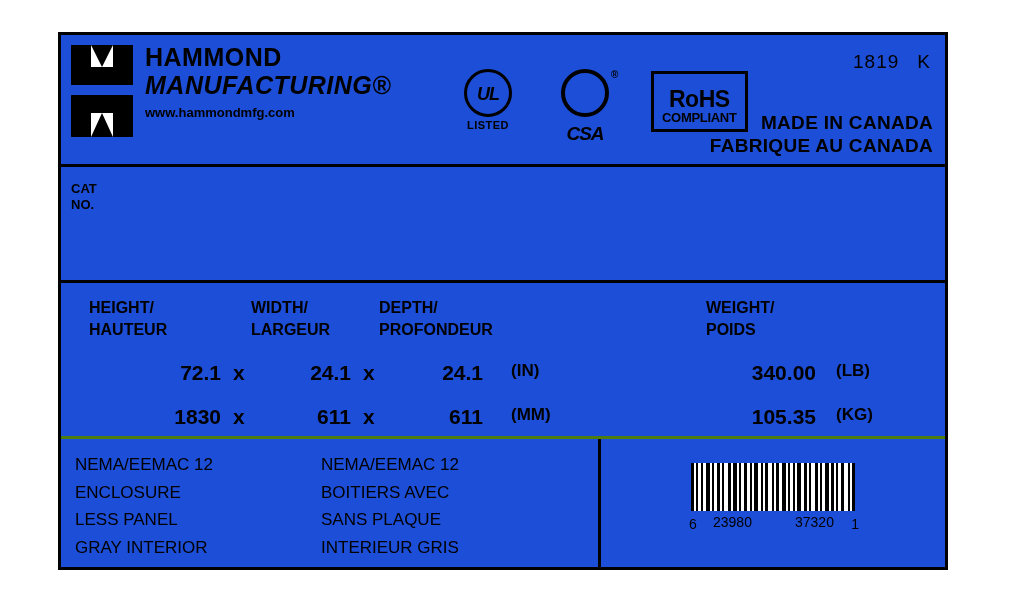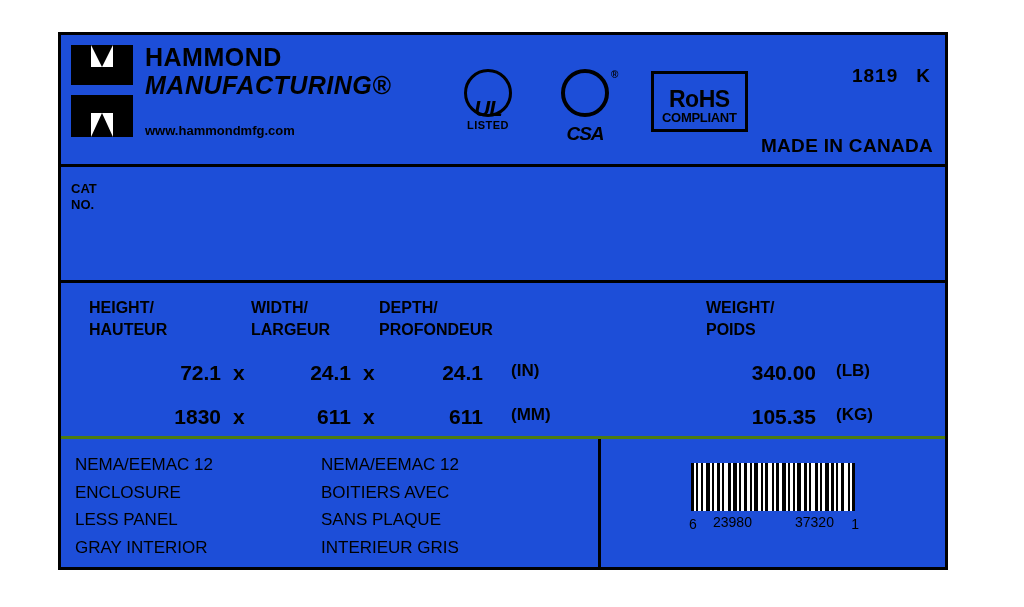--- a/index.html
+++ b/index.html
@@ -45,42 +45,42 @@
   }
   .logo-line1, .logo-line2 {
     font-size: 25px;
     font-weight: bold;
     letter-spacing: 0.5px;
   }
   .logo-line2 { font-style: italic; margin-top: 3px; }
   .logo-url {
     font-size: 13px;
     font-weight: bold;
-    margin-top: 26px;
+    margin-top: 8px;
   }
 
   .ul-mark {
     position: absolute;
     left: 400px;
     top: 34px;
     width: 54px;
     text-align: center;
   }
   .ul-circle {
     width: 48px; height: 48px;
     border: 3px solid #000;
     border-radius: 50%;
     margin: 0 auto;
     position: relative;
     box-sizing: border-box;
   }
   .ul-circle span {
     position: absolute;
-    left: 0; right: 0; top: 24px;
-    font-size: 22px;
+    left: 0; right: 0; top: 12px;
+    font-size: 18px;
     font-weight: bold;
     font-style: italic;
     text-align: center;
     letter-spacing: -1px;
   }
   .ul-listed {
     font-size: 11px;
     font-weight: bold;
     margin-top: 2px;
     letter-spacing: 0.5px;
@@ -125,23 +125,23 @@
     padding: 13px 8px 4px 8px;
     text-align: center;
     line-height: 1.05;
   }
   .rohs-main { font-size: 23px; font-weight: bold; letter-spacing: -0.5px; }
   .rohs-sub  { font-size: 13px; font-weight: bold; letter-spacing: -0.3px; }
 
   .code-num {
     position: absolute;
     right: 14px;
-    top: 30px;
+    top: 16px;
     font-size: 19px;
-    font-weight: bold;
+    font-weight: normal;
     letter-spacing: 1px;
   }
   .code-num .k { margin-left: 18px; }
 
   .origin {
     position: absolute;
     right: 12px;
     bottom: 6px;
     text-align: right;
     line-height: 1.25;
@@ -304,20 +304,21 @@
       <div class="rohs-main">RoHS</div>
       <div class="rohs-sub">COMPLIANT</div>
     </div>
 
     <div class="code-num">
       <span>1819</span><span class="k">K</span>
     </div>
 
     <div class="origin">
       <div>MADE IN CANADA</div>
+      <div>FABRIQUE AU CANADA</div>
     </div>
   </div>
 
   <div class="cat-row">
     <div class="cat-label">
       <div>CAT</div>
       <div>NO.</div>
     </div>
   </div>
 

